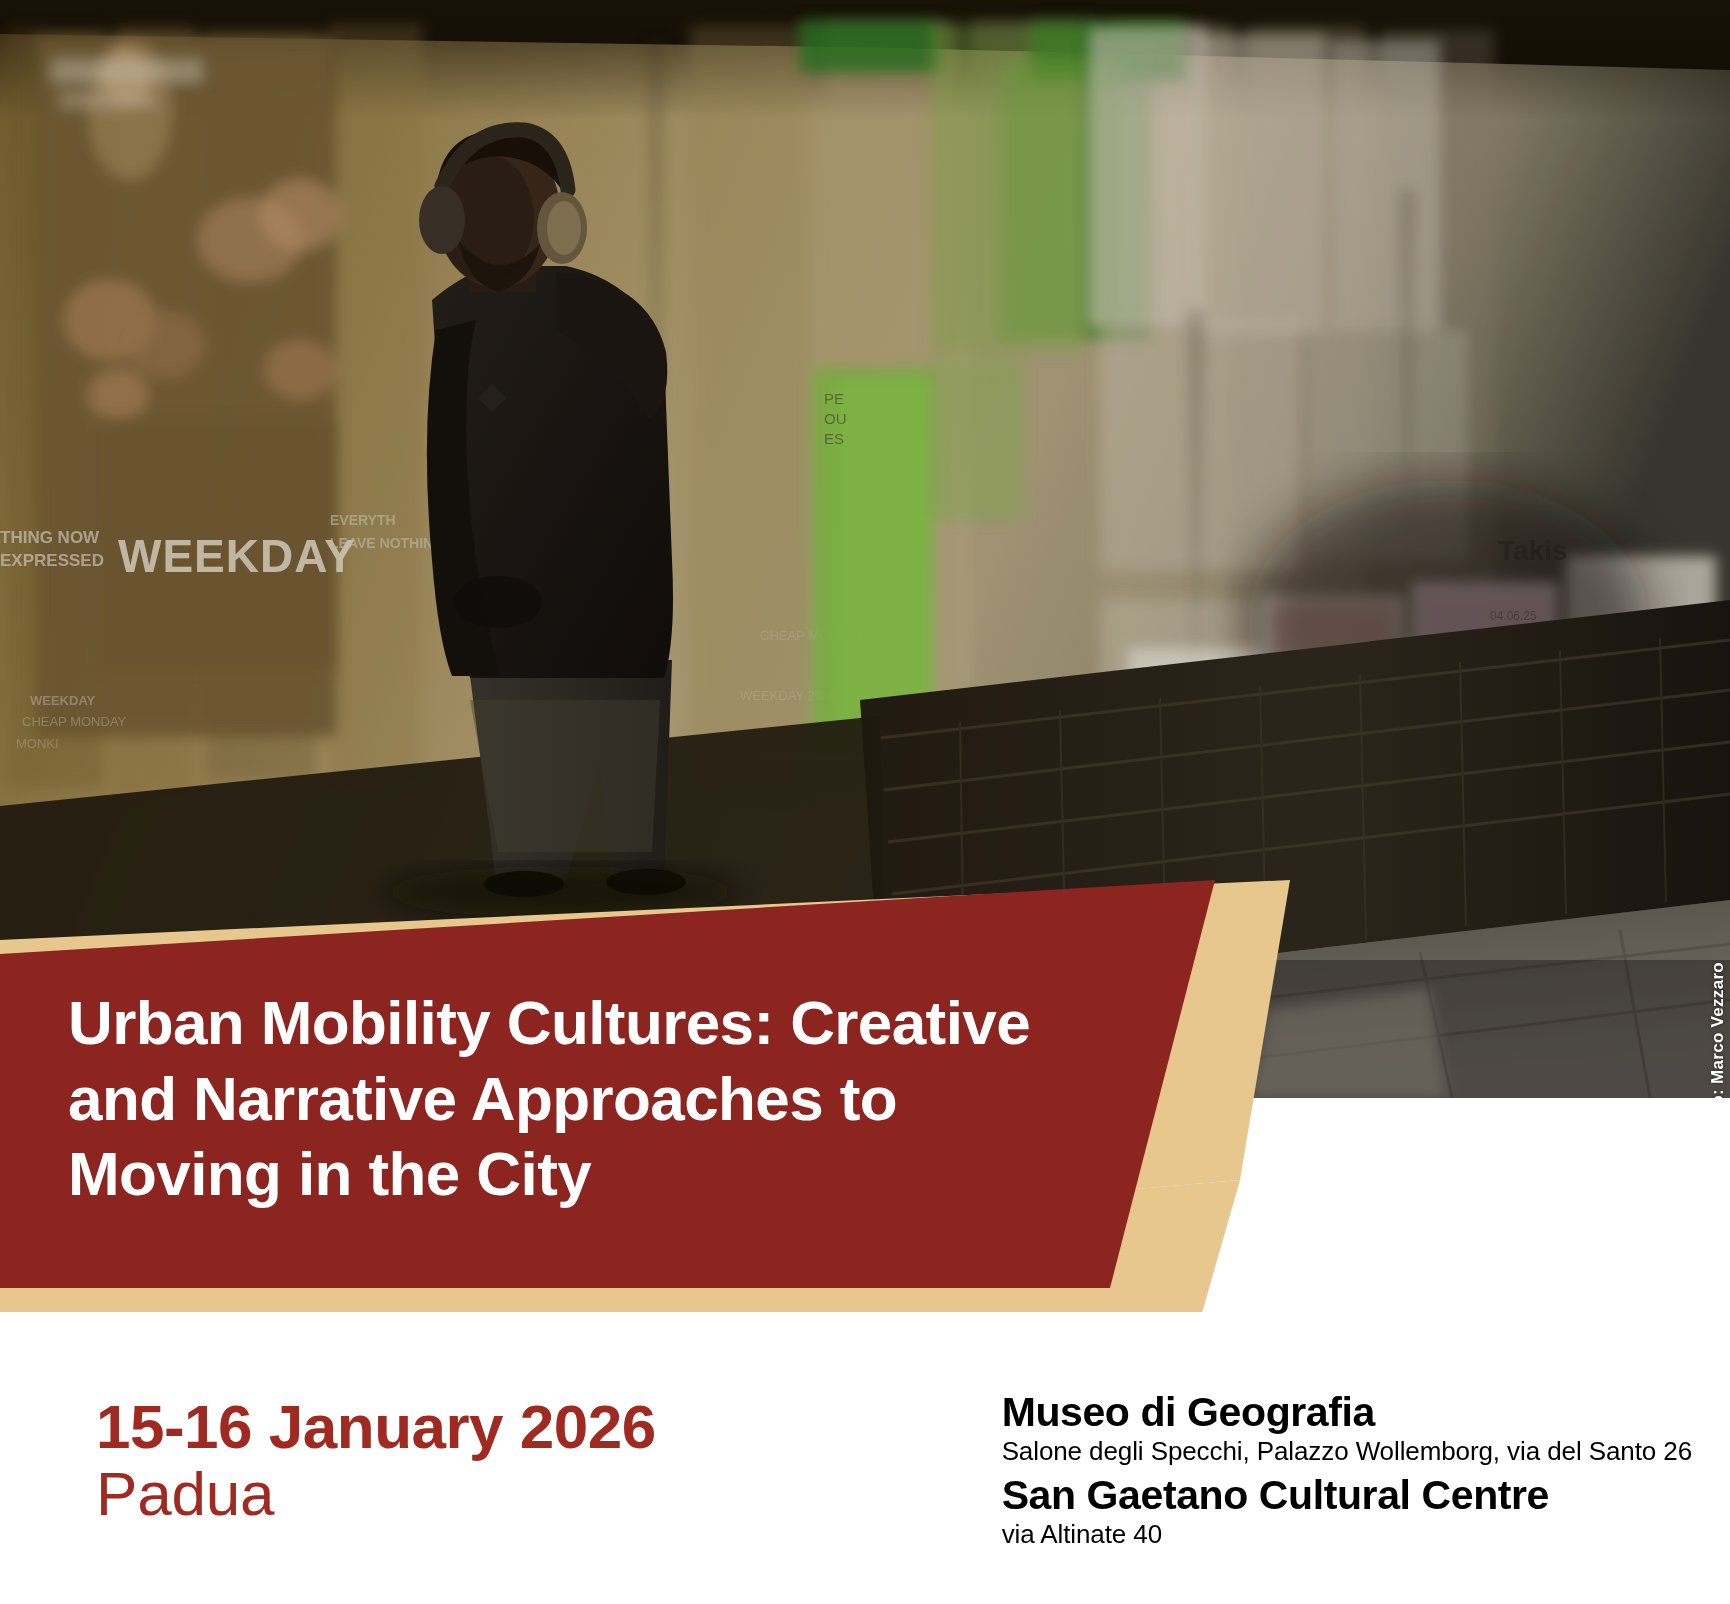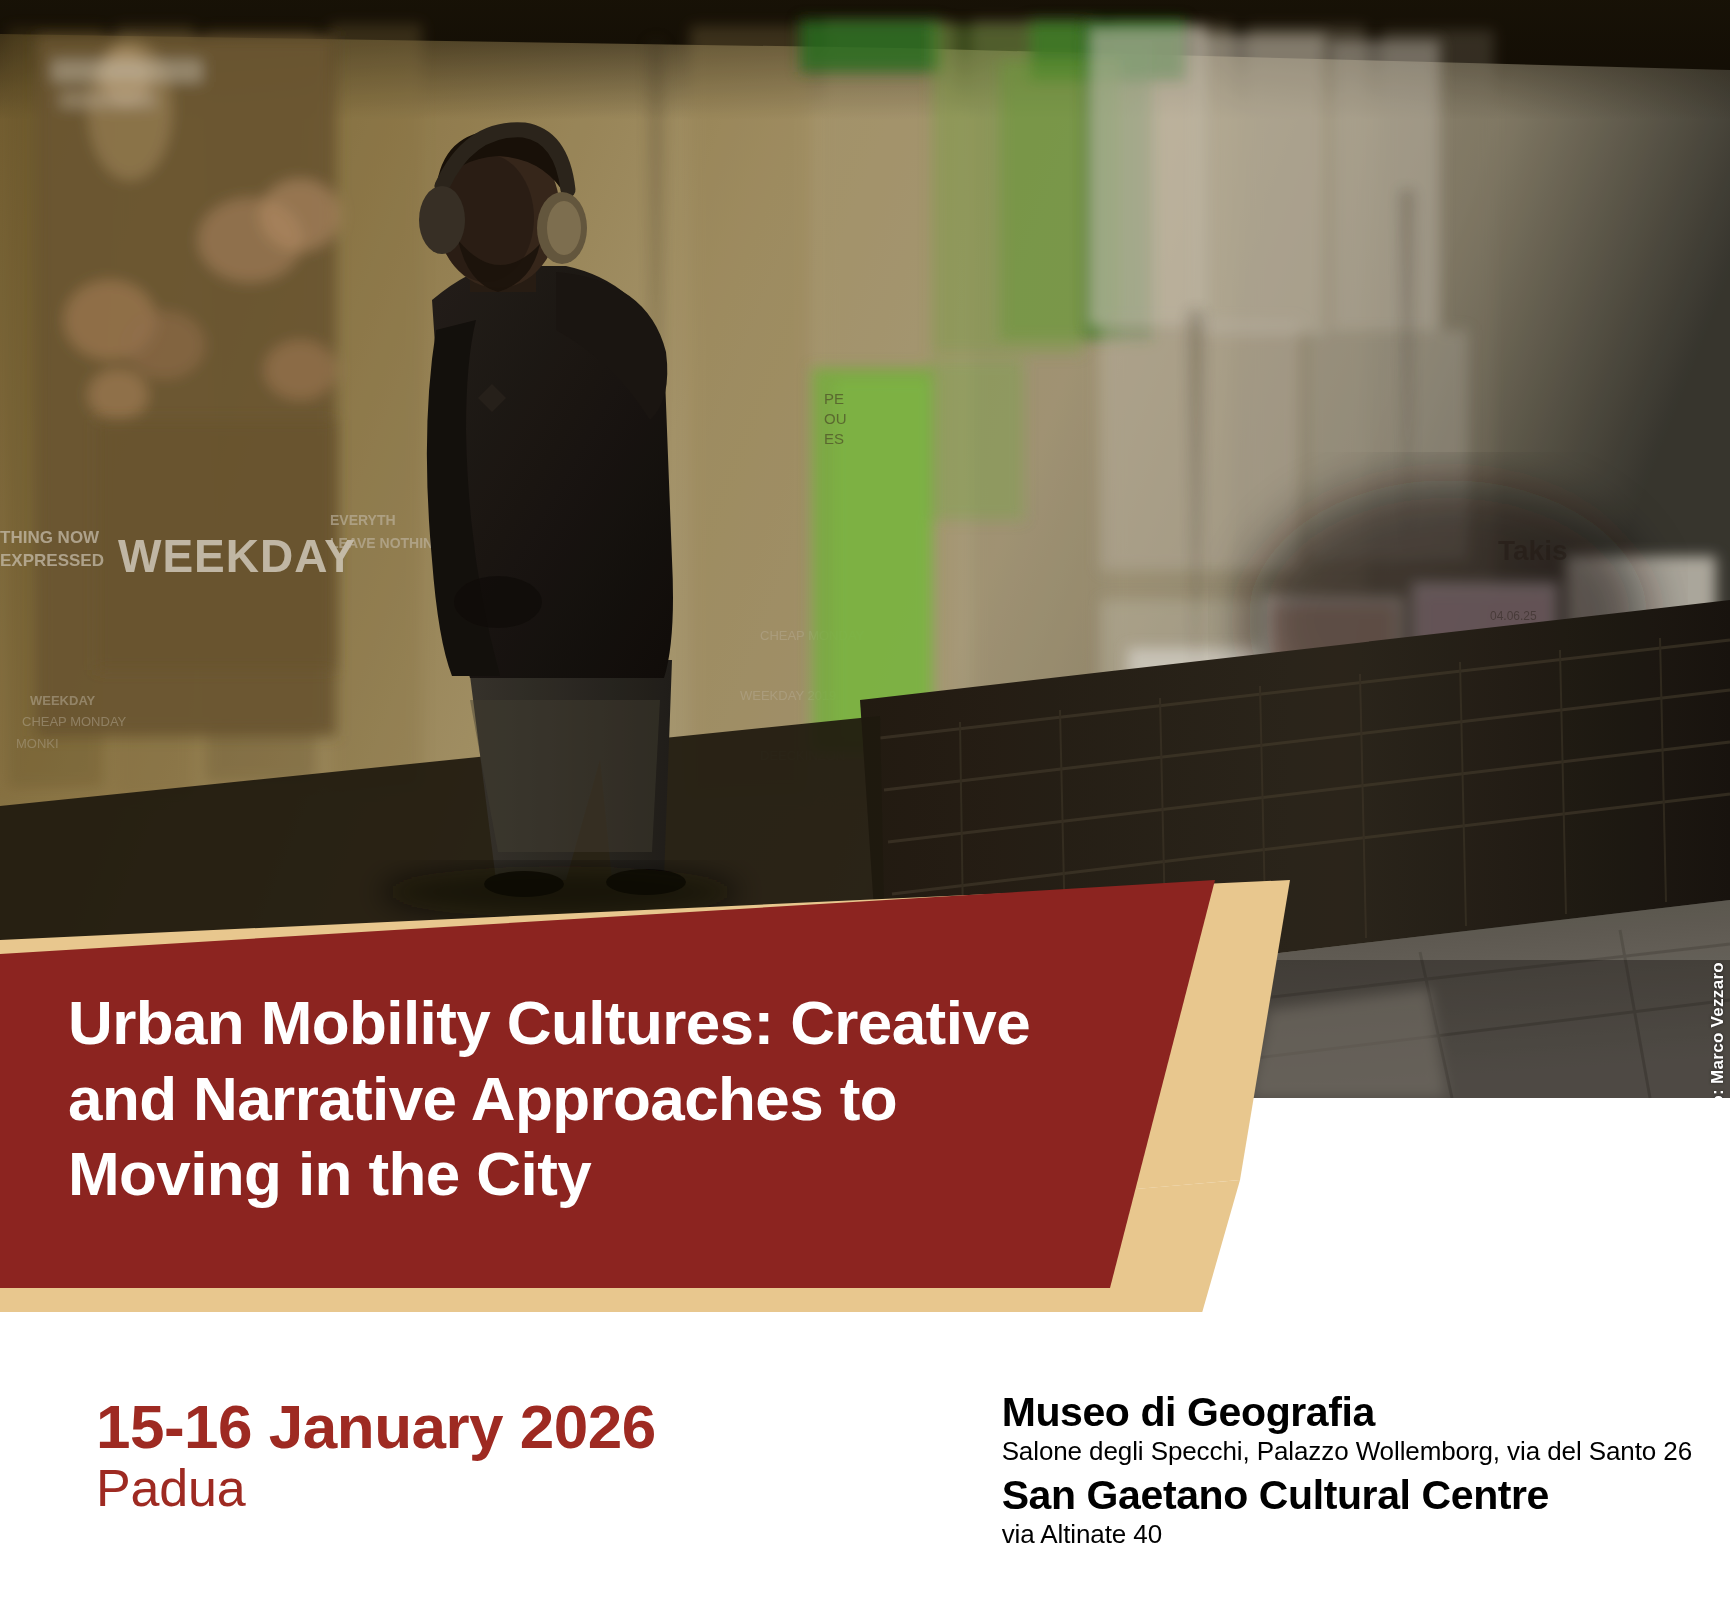--- a/index.html
+++ b/index.html
@@ -82,21 +82,21 @@
     color: #9E2A22;
   }
   .when .dates {
     font-size: 62px;
     font-weight: bold;
     line-height: 1.05;
     letter-spacing: -0.5px;
     white-space: nowrap;
   }
   .when .city {
-    font-size: 52px;
+    font-size: 62px;
     font-weight: normal;
     line-height: 1.12;
     letter-spacing: -0.2px;
   }
   .where {
     position: absolute;
     right: 38px;
     top: 78px;
     text-align: left;
     color: #000000;

